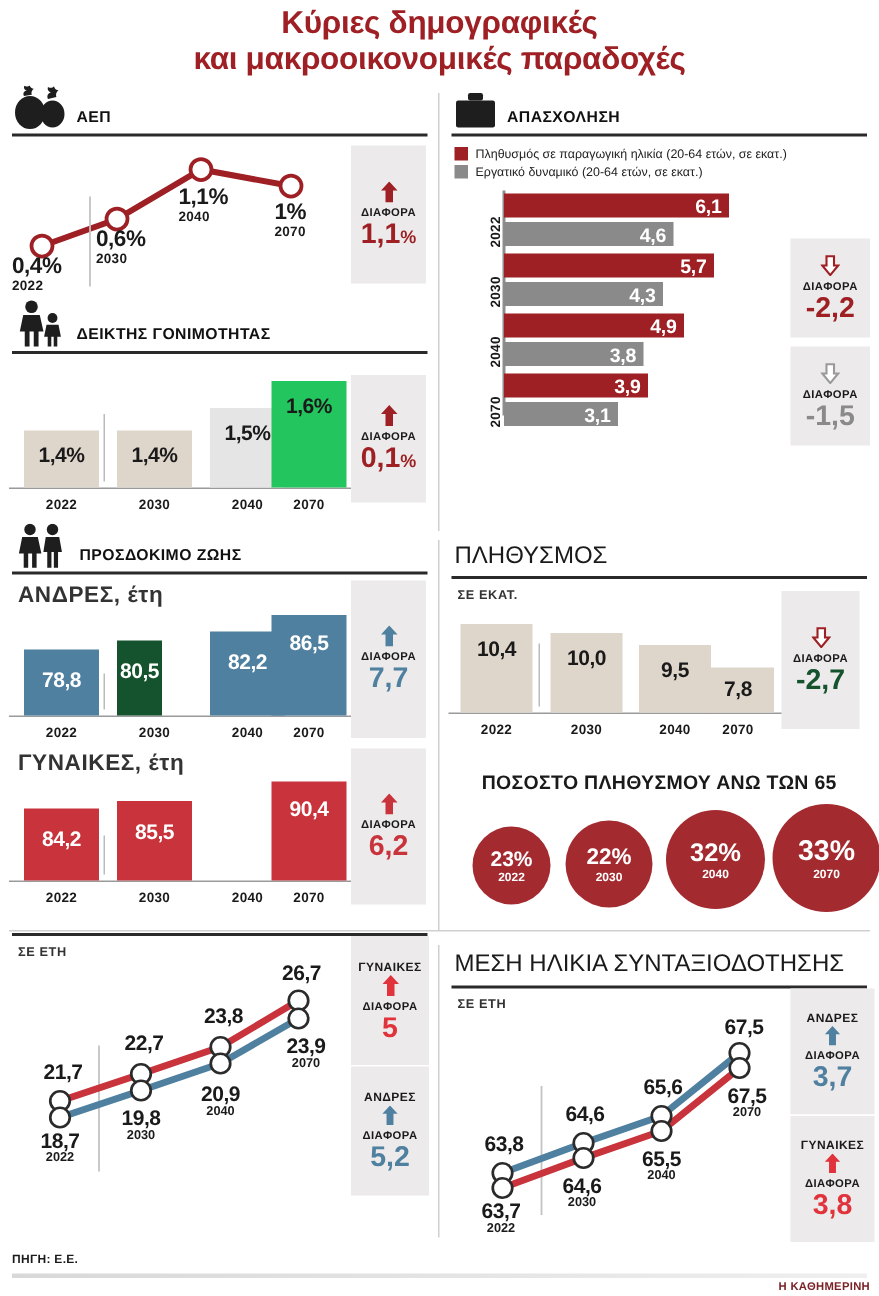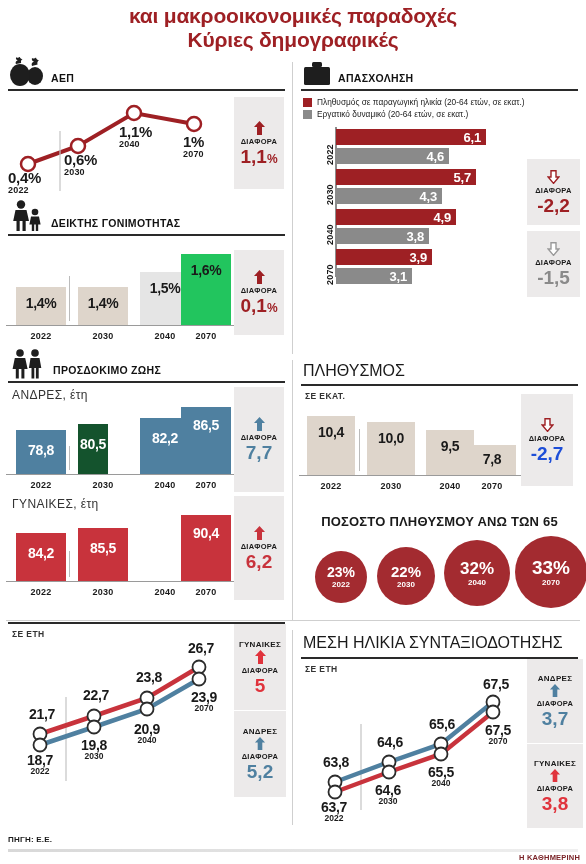--- a/index.html
+++ b/index.html
@@ -34,21 +34,21 @@
     display:flex; align-items:flex-end; gap:7px;
     padding:4px 0 2px 4px; height:38px;
   }
   .panel-head .ptitle {
     font-weight:bold; font-size:10.5px; letter-spacing:0.3px;
     color:#111; padding-bottom:3px; white-space:nowrap;
   }
   .rule { border-top:2px solid #2a2a2a; height:0; margin:0 2px 0 2px; }
 
   .subnote { font-size:8.5px; letter-spacing:.4px; color:#333; padding:5px 0 0 6px; font-weight:bold;}
-  .subnote-norm { font-weight:normal; font-size:12px; }
+  .subnote-norm { font-weight:bold; font-size:15px; }
 
   
   .diffbox {
     background:#eceaea; text-align:center;
     display:flex; flex-direction:column; align-items:center; justify-content:center;
   }
   .diffbox .dlabel { font-size:7.5px; font-weight:bold; letter-spacing:.3px; color:#1a1a1a; margin:2px 0 0;}
   .diffbox .dval { font-weight:bold; font-size:19px; line-height:1; margin-top:1px;}
   .diffbox .dval .pct { font-size:12px; }
   .diffbox .dtop { font-size:8px; font-weight:bold; letter-spacing:.3px; margin-bottom:1px;}
@@ -111,22 +111,22 @@
               background:linear-gradient(to right,#d8d8d8,#efefef); }
   .vsep { position:absolute; background:#cfcfcf; width:1px; }
   .hsep { position:absolute; background:#cfcfcf; height:1px; }
 </style>
 </head>
 <body>
 
 <div class="page">
 
   <div class="title">
+    <div>Κύριες δημογραφικές</div>
     <div>και μακροοικονομικές παραδοχές</div>
-    <div>Κύριες δημογραφικές</div>
   </div>
 
   <div class="cols">
 
     <div class="col-l panel">
       <div class="panel-head">
         <span>
           <svg class="ico" width="34" height="30" viewBox="0 0 34 30">
             <path d="M22 9c-1 -2 0 -4 2 -4.5 -2 -0.5 -2.5 -2 -2 -3.5 1.5 1 3 0.6 4 -0.5 0.3 1.8 1.6 2.6 3 2.6 -1.6 1.2 -2 3 -1.4 4.5z" fill="#1e1e1e"></path>
             <ellipse cx="25" cy="19" rx="8" ry="9" fill="#1e1e1e"></ellipse>
@@ -434,21 +434,21 @@
           <div class="xlab" style="left:169px; width:48px;">2070</div>
         </div>
       </div>
       <div class="diffbox" style="width:52px;height:92px;margin-top:8px;">
         <span>
           <svg class="ico" width="13" height="14" viewBox="0 0 13 14">
               <path d="M6.5 13.4 L1.2 7 L4 7 L4 0.8 L9 0.8 L9 7 L11.8 7 Z" fill="#fff" stroke="#9e2024" stroke-width="1.4"></path>
             </svg>
         </span>
         <div class="dlabel">ΔΙΑΦΟΡΑ</div>
-        <div class="dval" style="color:#1d4ed8;">-2,7</div>
+        <div class="dval" style="color:#14532d;">-2,7</div>
       </div>
     </div>
   </div>
 
   <div style="position:absolute; left:293px; top:512px; width:293px;" class="panel">
     <div style="text-align:center; font-weight:bold; font-size:13px; letter-spacing:.2px; padding:2px 0 6px;">ΠΟΣΟΣΤΟ ΠΛΗΘΥΣΜΟΥ ΑΝΩ ΤΩΝ 65</div>
     <div class="circles">
       <div class="circ" style="left:16px; top:16px; width:52px; height:52px;">
         <span class="cv" style="font-size:14px;">23%</span>
         <span class="cy">2022</span>

